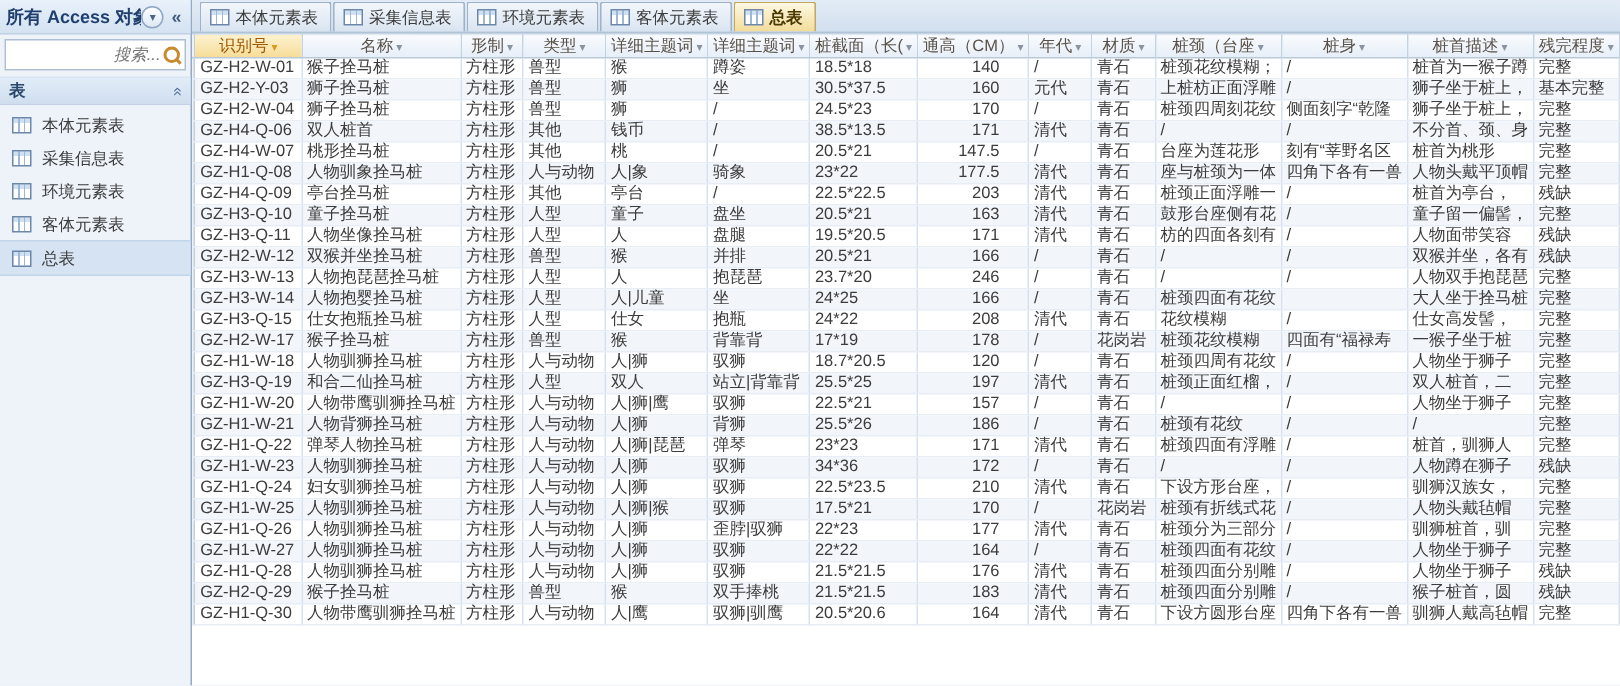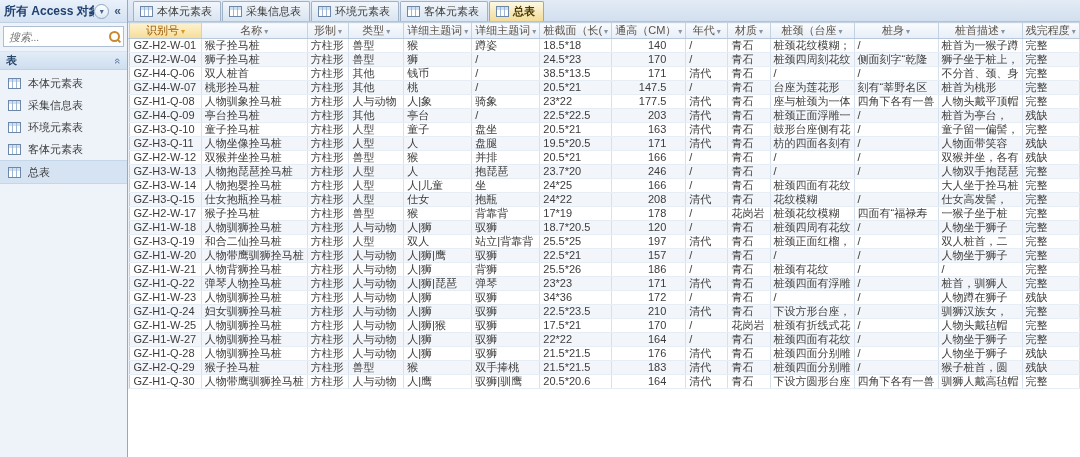--- a/index.html
+++ b/index.html
@@ -26,21 +26,21 @@
     background:linear-gradient(#fdfeff,#dde8f4);color:#4a6488;font-size:8px;
     display:flex;align-items:center;justify-content:center;margin-right:3px;flex:none;
   }
   .shutter-btn{color:#3f5a7d;font-size:12px;font-weight:bold;flex:none;padding:0 2px;cursor:default;}
   .nav-search{
     height:19px;margin:3px 3px 4px 3px;background:#fff;border:1px solid #aebfd3;
     display:flex;align-items:center;padding:0 3px;
   }
   .nav-search input{
     flex:1;border:none;outline:none;font-style:italic;font-size:11px;color:#333;
-    font-family:Liberation Serif, serif;background:transparent;min-width:0;
+    font-family:Liberation Sans, sans-serif;background:transparent;min-width:0;text-align:right;
   }
   .lens{width:7px;height:7px;border:2px solid #c98a2e;border-radius:50%;position:relative;flex:none;}
   .lens::after{content:"";position:absolute;width:4px;height:2px;background:#c98a2e;
     transform:rotate(45deg);left:6px;top:7px;}
   .nav-group{
     height:17px;display:flex;align-items:center;padding:0 6px;
     background:linear-gradient(#e2ecf8,#cfdeef);
     border-top:1px solid #d8e4f2;border-bottom:1px solid #c2d2e4;
     color:#29486b;font-weight:bold;
   }
@@ -211,20 +211,37 @@
             <td class="num">140</td>
             <td>/</td>
             <td>青石</td>
             <td>桩颈花纹模糊；</td>
             <td>/</td>
             <td>桩首为一猴子蹲</td>
             <td>完整</td>
           </tr>
           <tr>
             <td class="sel"></td>
+            <td>GZ-H2-Y-03</td>
+            <td>狮子拴马桩</td>
+            <td>方柱形</td>
+            <td>兽型</td>
+            <td>狮</td>
+            <td>坐</td>
+            <td>30.5*37.5</td>
+            <td class="num">160</td>
+            <td>元代</td>
+            <td>青石</td>
+            <td>上桩枋正面浮雕</td>
+            <td>/</td>
+            <td>狮子坐于桩上，</td>
+            <td>基本完整</td>
+          </tr>
+          <tr>
+            <td class="sel"></td>
             <td>GZ-H2-W-04</td>
             <td>狮子拴马桩</td>
             <td>方柱形</td>
             <td>兽型</td>
             <td>狮</td>
             <td>/</td>
             <td>24.5*23</td>
             <td class="num">170</td>
             <td>/</td>
             <td>青石</td>
@@ -547,20 +564,37 @@
             <td>人与动物</td>
             <td>人|狮|猴</td>
             <td>驭狮</td>
             <td>17.5*21</td>
             <td class="num">170</td>
             <td>/</td>
             <td>花岗岩</td>
             <td>桩颈有折线式花</td>
             <td>/</td>
             <td>人物头戴毡帽</td>
+            <td>完整</td>
+          </tr>
+          <tr>
+            <td class="sel"></td>
+            <td>GZ-H1-Q-26</td>
+            <td>人物驯狮拴马桩</td>
+            <td>方柱形</td>
+            <td>人与动物</td>
+            <td>人|狮</td>
+            <td>歪脖|驭狮</td>
+            <td>22*23</td>
+            <td class="num">177</td>
+            <td>清代</td>
+            <td>青石</td>
+            <td>桩颈分为三部分</td>
+            <td>/</td>
+            <td>驯狮桩首，驯</td>
             <td>完整</td>
           </tr>
           <tr>
             <td class="sel"></td>
             <td>GZ-H1-W-27</td>
             <td>人物驯狮拴马桩</td>
             <td>方柱形</td>
             <td>人与动物</td>
             <td>人|狮</td>
             <td>驭狮</td>

